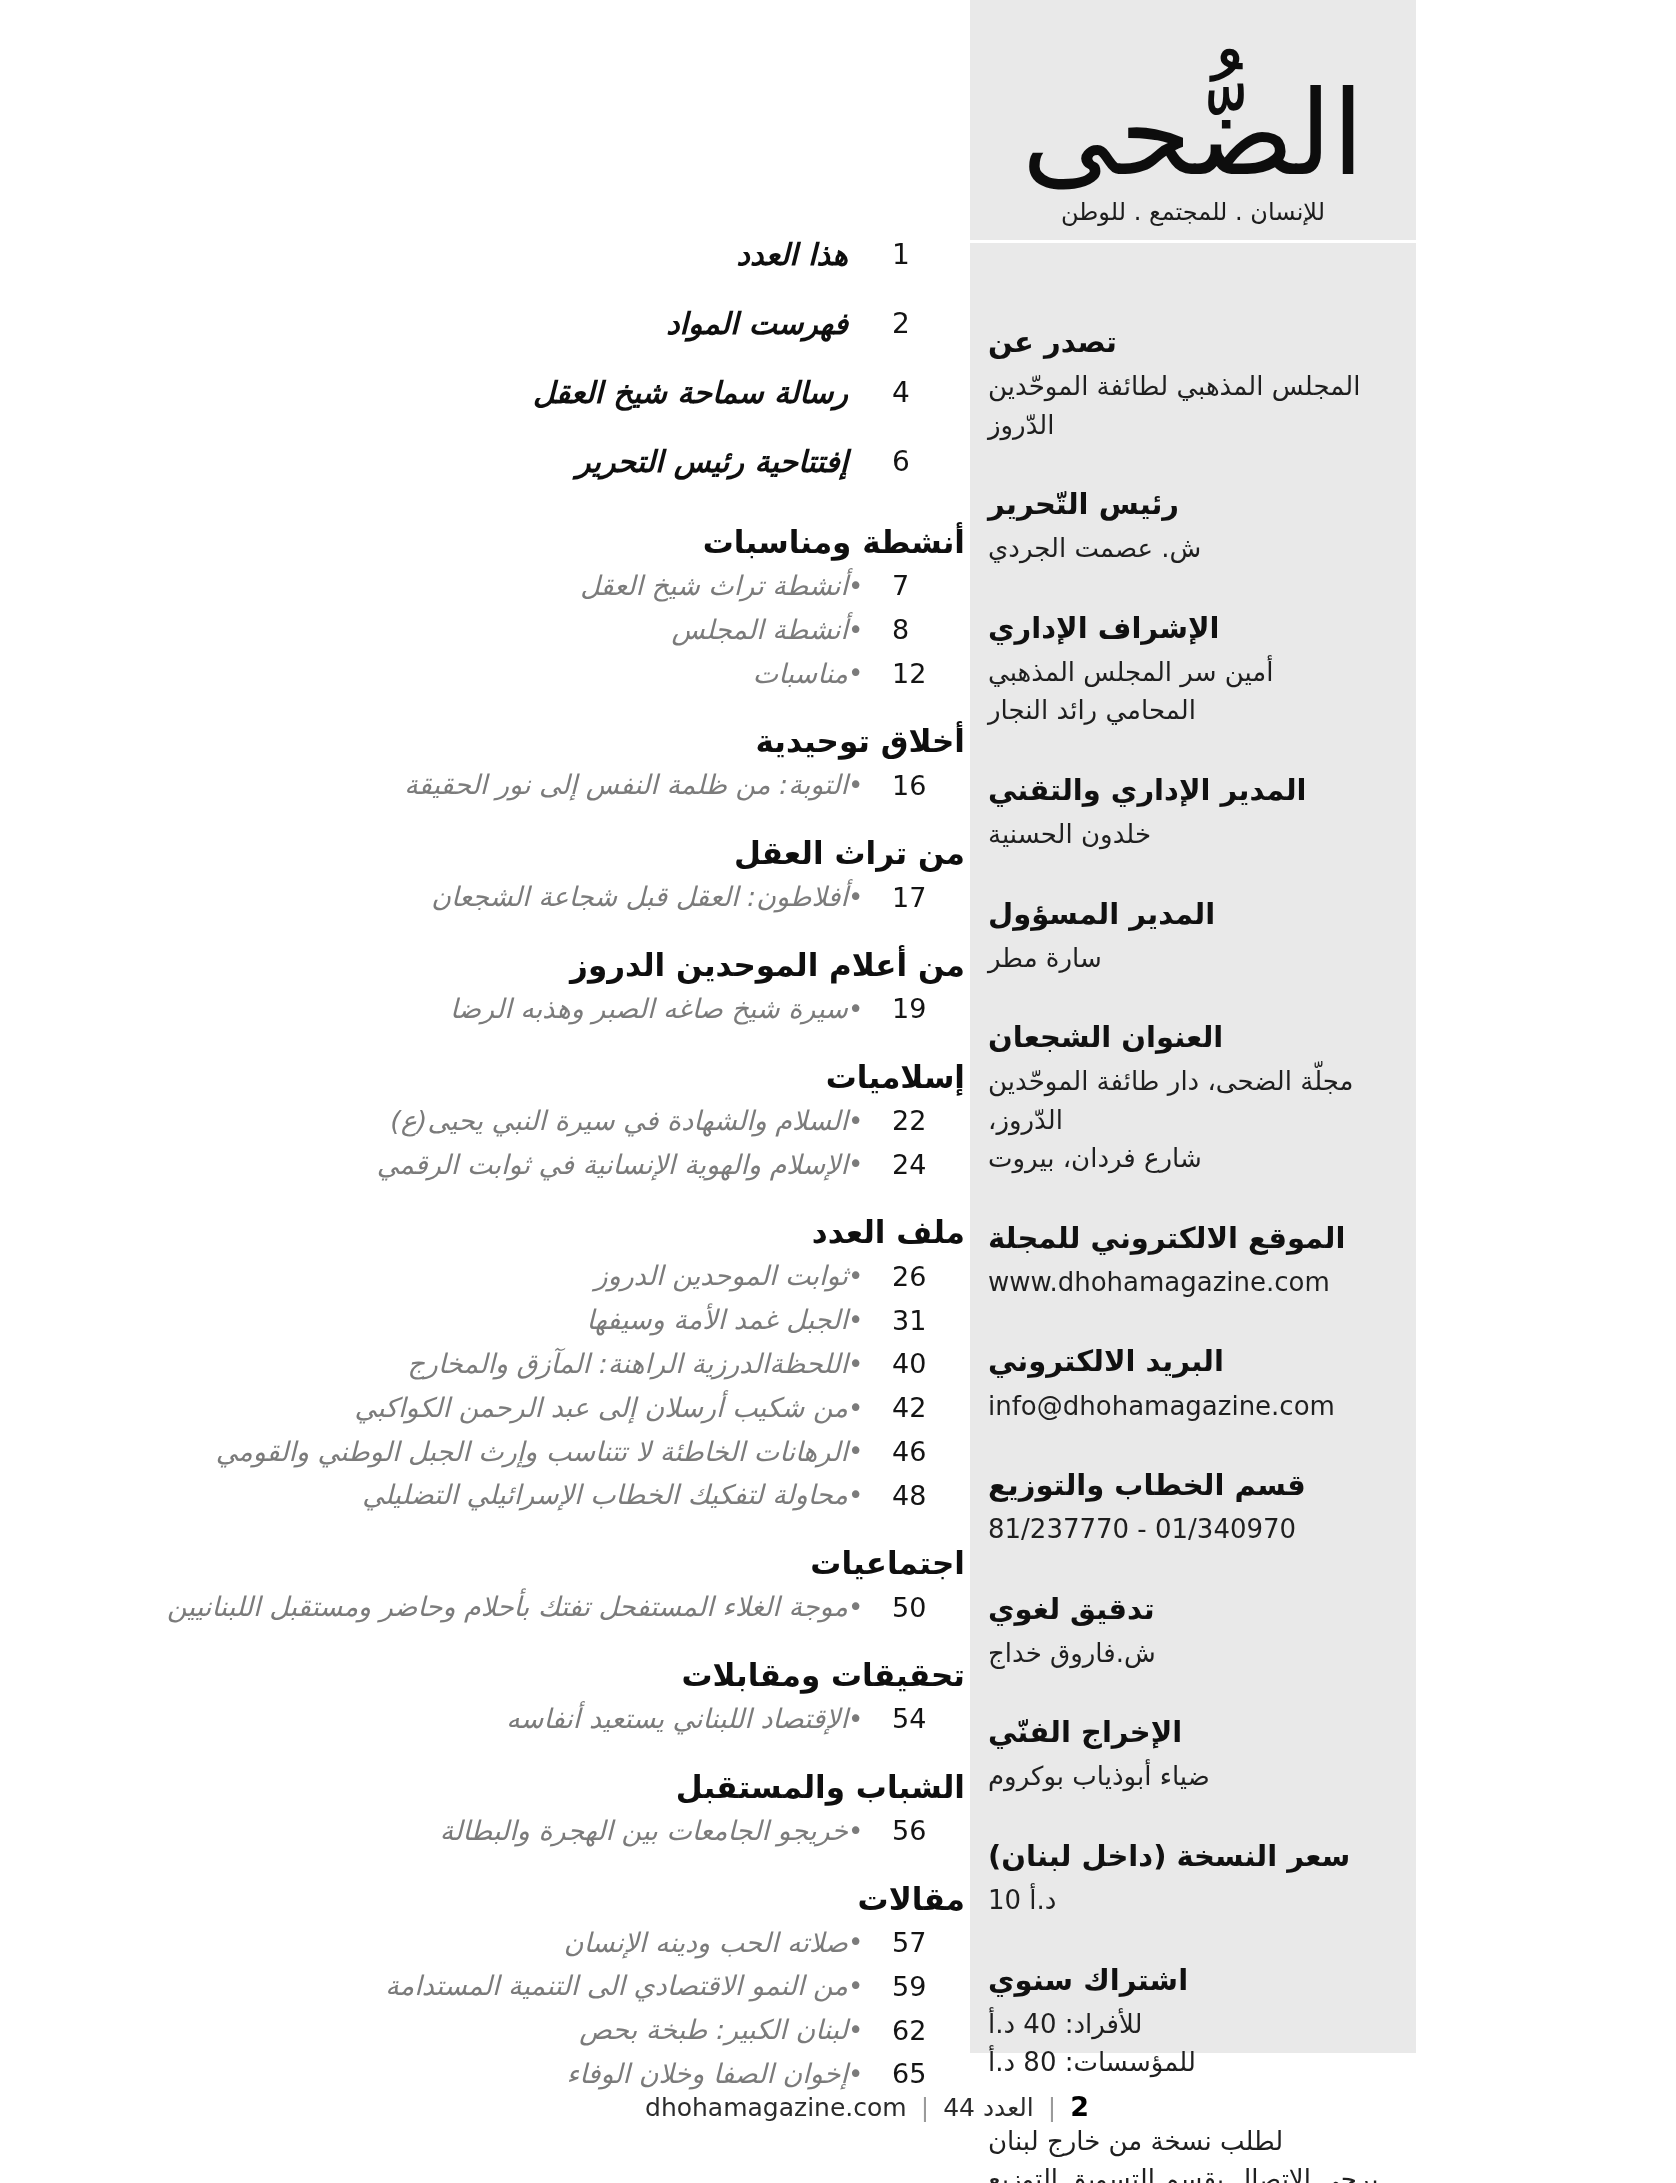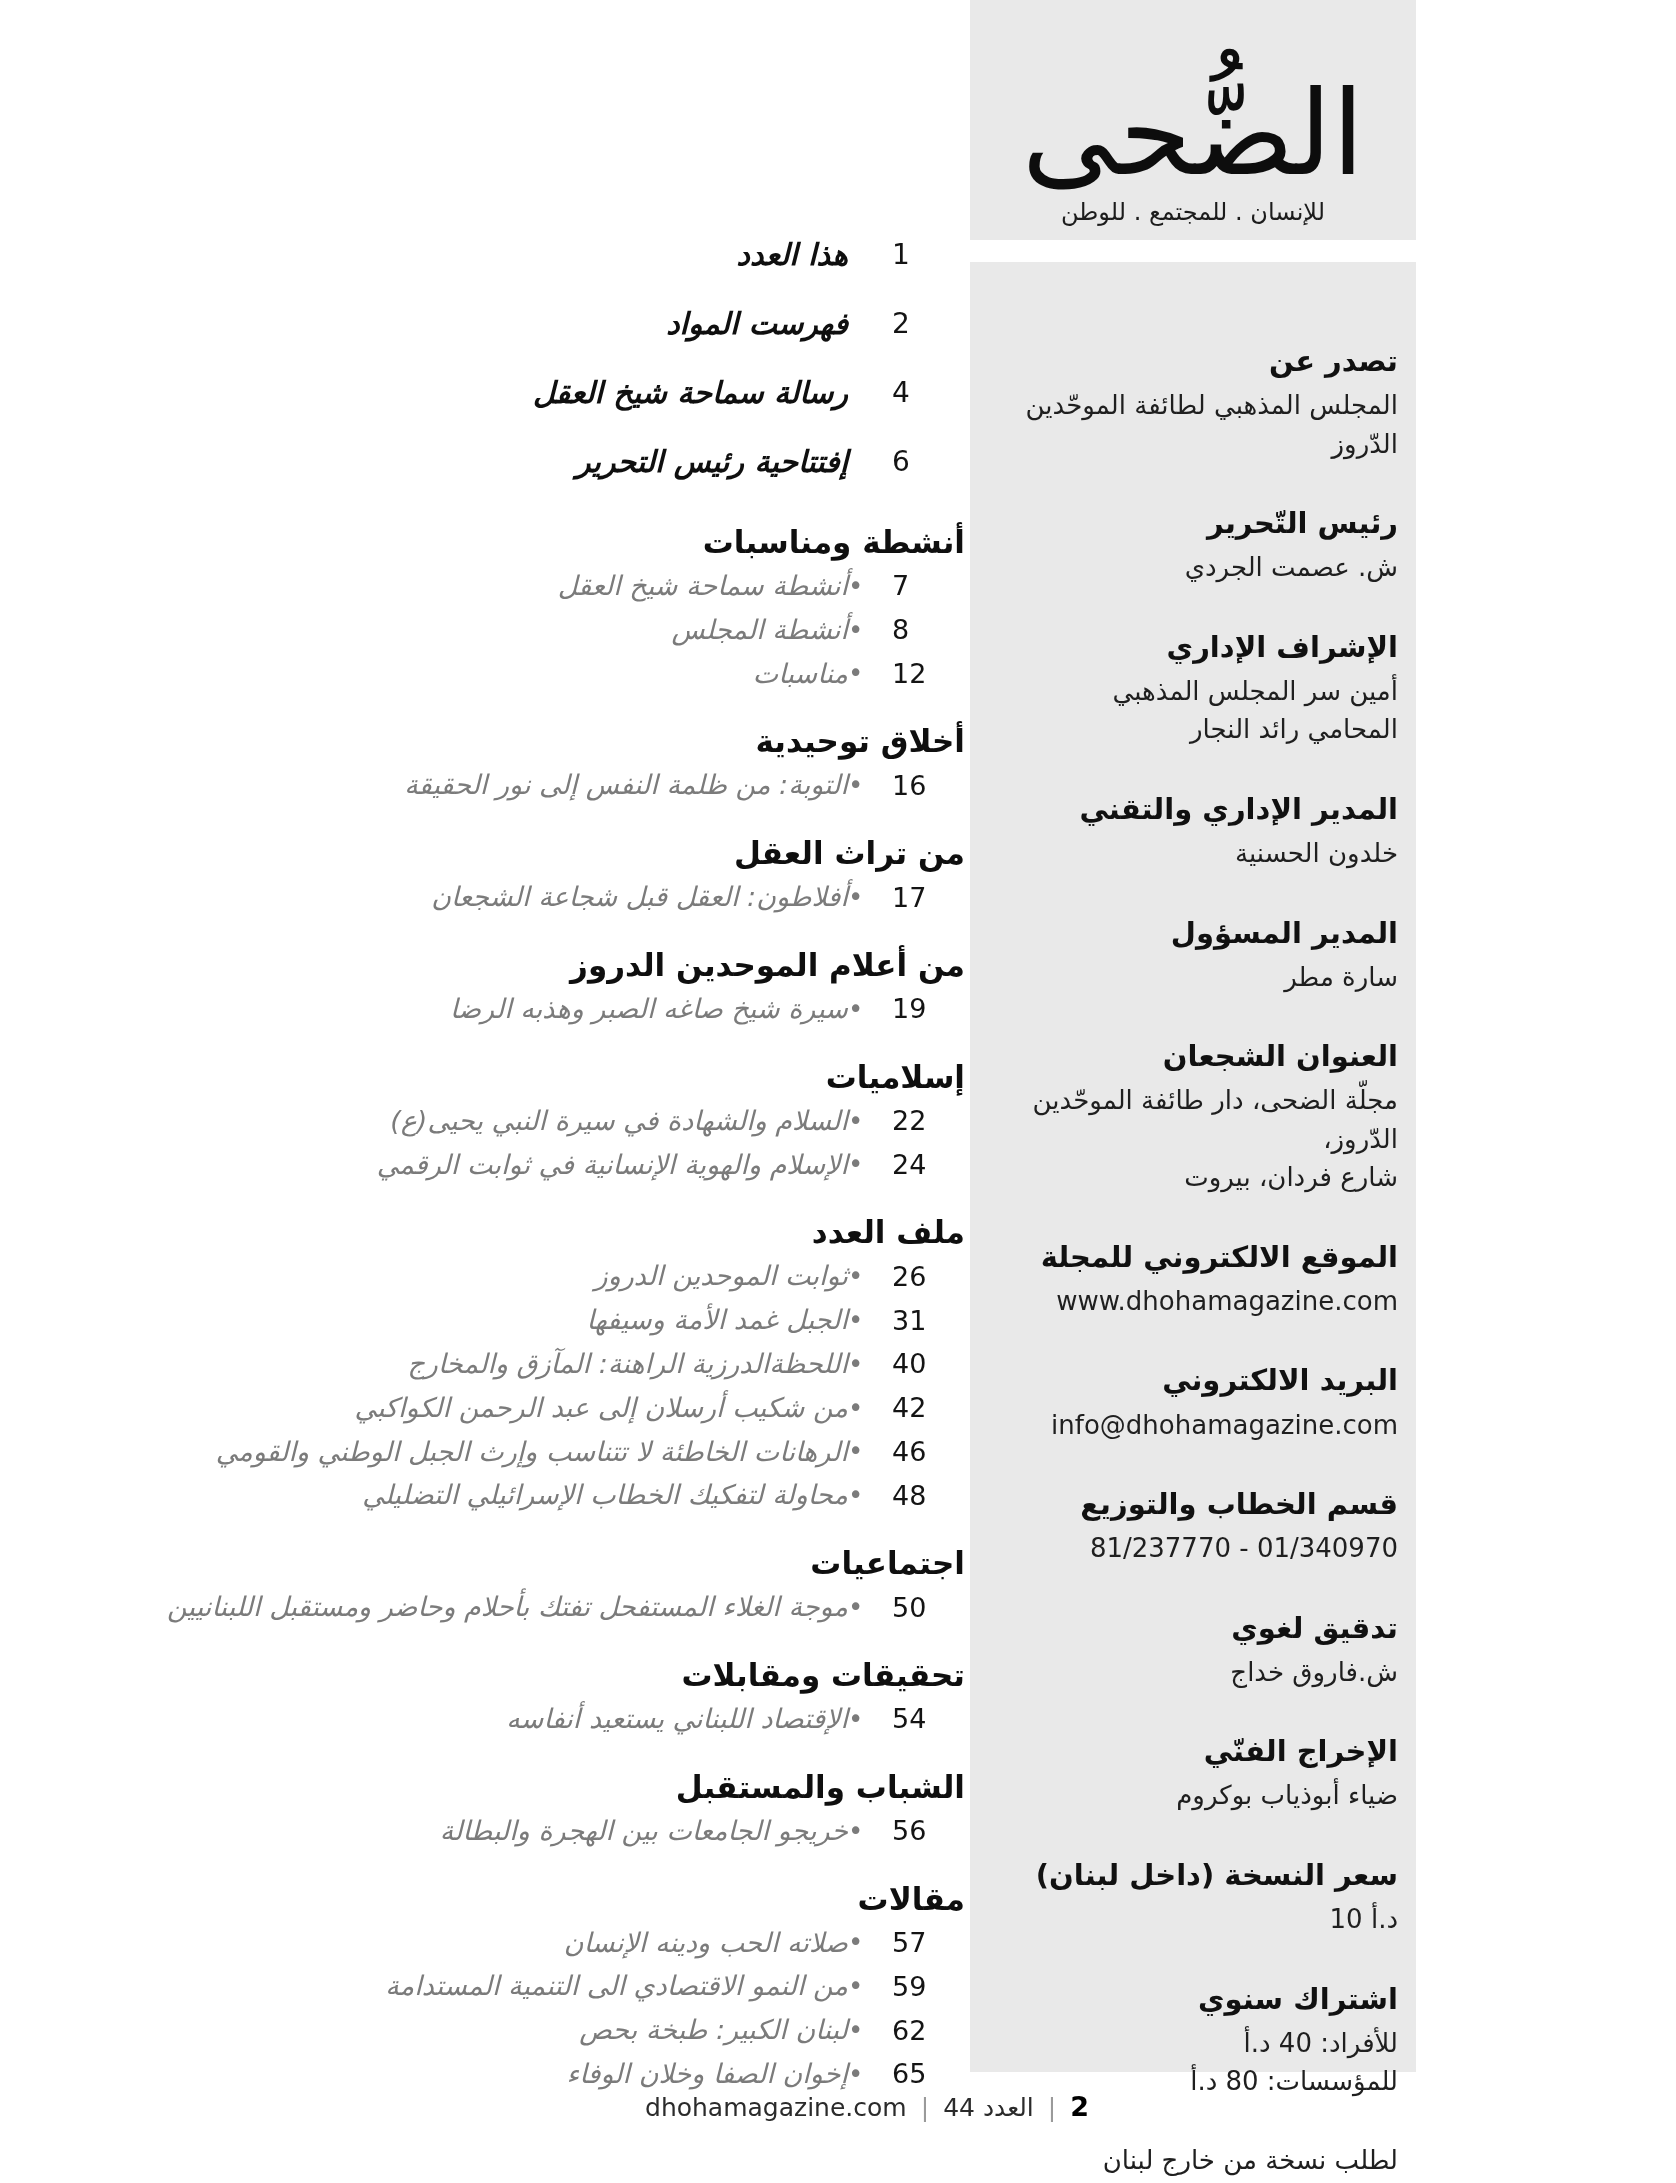--- a/index.html
+++ b/index.html
@@ -13,23 +13,23 @@
     position:absolute;left:970px;top:0;width:446px;height:240px;
     background:#e9e9e9;display:flex;flex-direction:column;align-items:center;
     justify-content:flex-end;padding-bottom:14px;box-sizing:border-box;
   }
   .logo-title{
     font-size:117px;font-weight:normal;color:#0d0d0d;line-height:1.05;
     letter-spacing:-2px;margin-bottom:2px;
   }
   .logo-tagline{font-size:24px;color:#1c1c1c;}
   .mast-box{
-    position:absolute;left:970px;top:262px;width:446px;height:1810px;
+    position:absolute;left:970px;top:243px;width:446px;height:1810px;
     background:#e9e9e9;box-sizing:border-box;padding:79px 18px 30px;
-    text-align:right;direction:rtl;
+    text-align:left;direction:rtl;
   }
   .mast-block{margin-bottom:40px;}
   .mast-heading{font-size:29px;font-weight:bold;color:#111;line-height:1.42;margin-bottom:4px;}
   .mast-line{font-size:26px;color:#1f1f1f;line-height:1.48;}
   .mast-line.ltr{direction:ltr;}
   
   .toc{
     position:absolute;left:99px;top:220px;width:866px;direction:rtl;color:#111;
   }
   .toc-row{display:flex;align-items:center;min-height:40px;}
@@ -143,21 +143,21 @@
     </div>
     <div class="toc-row top">
       <span class="toc-num">6</span>
       <span class="toc-bullet"></span>
       <span class="toc-title">إفتتاحية رئيس التحرير</span>
     </div>
     <div class="toc-header">أنشطة ومناسبات</div>
     <div class="toc-row">
       <span class="toc-num">7</span>
       <span class="toc-bullet">•</span>
-      <span class="toc-title">أنشطة سماحة شيخ العقل</span>
+      <span class="toc-title">أنشطة تراث شيخ العقل</span>
     </div>
     <div class="toc-row">
       <span class="toc-num">8</span>
       <span class="toc-bullet">•</span>
       <span class="toc-title">أنشطة المجلس</span>
     </div>
     <div class="toc-row">
       <span class="toc-num">12</span>
       <span class="toc-bullet">•</span>
       <span class="toc-title">مناسبات</span>

